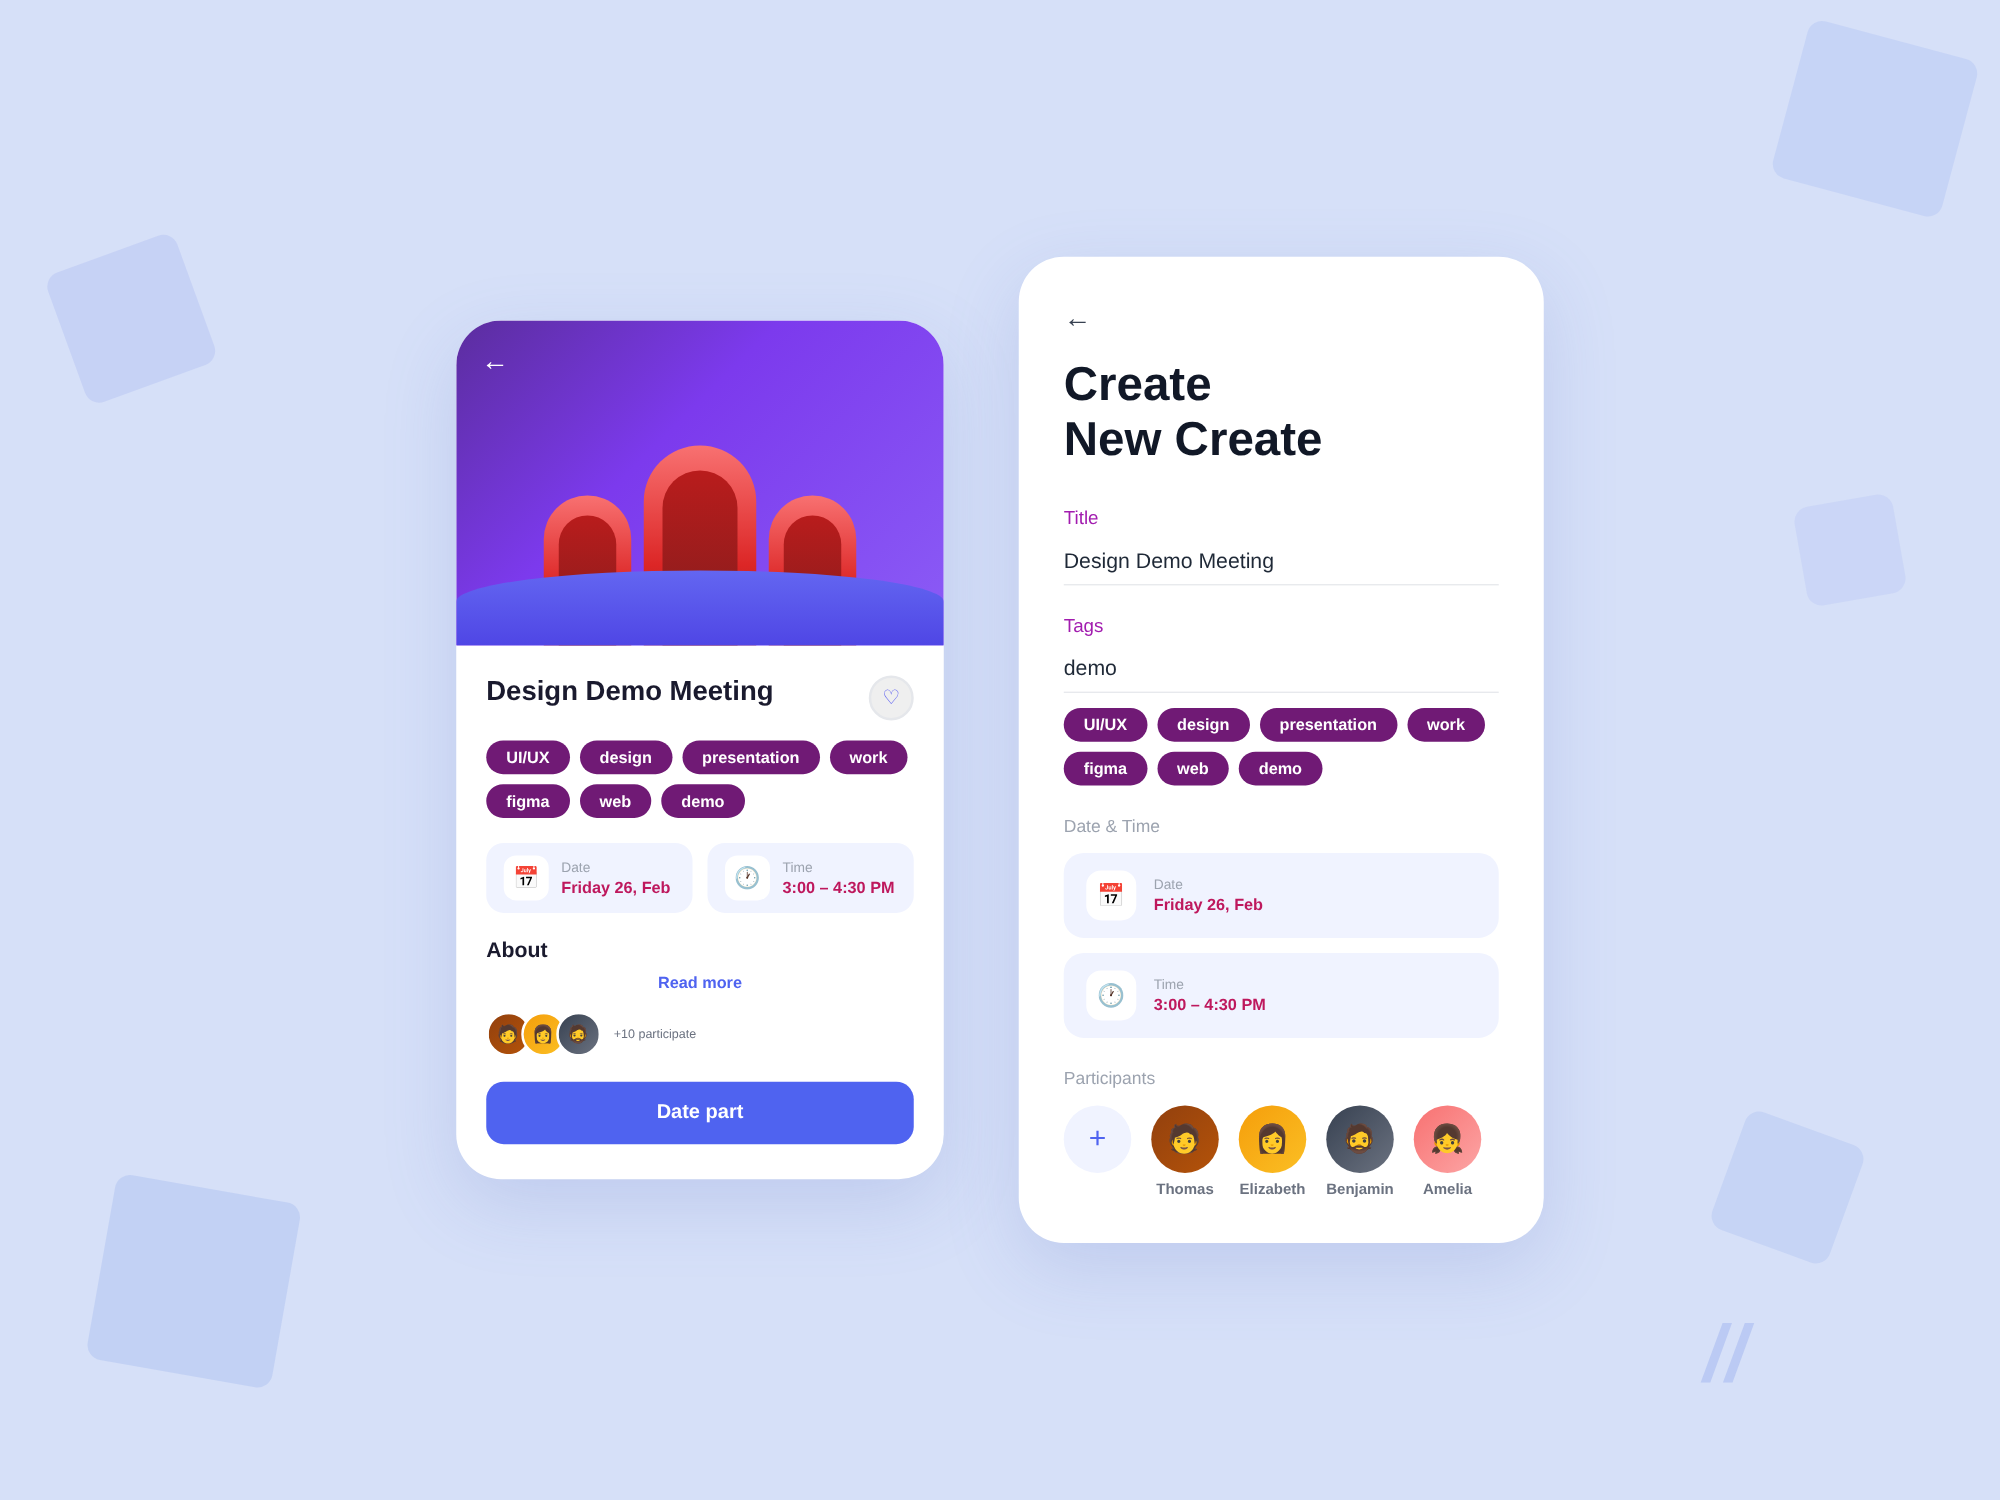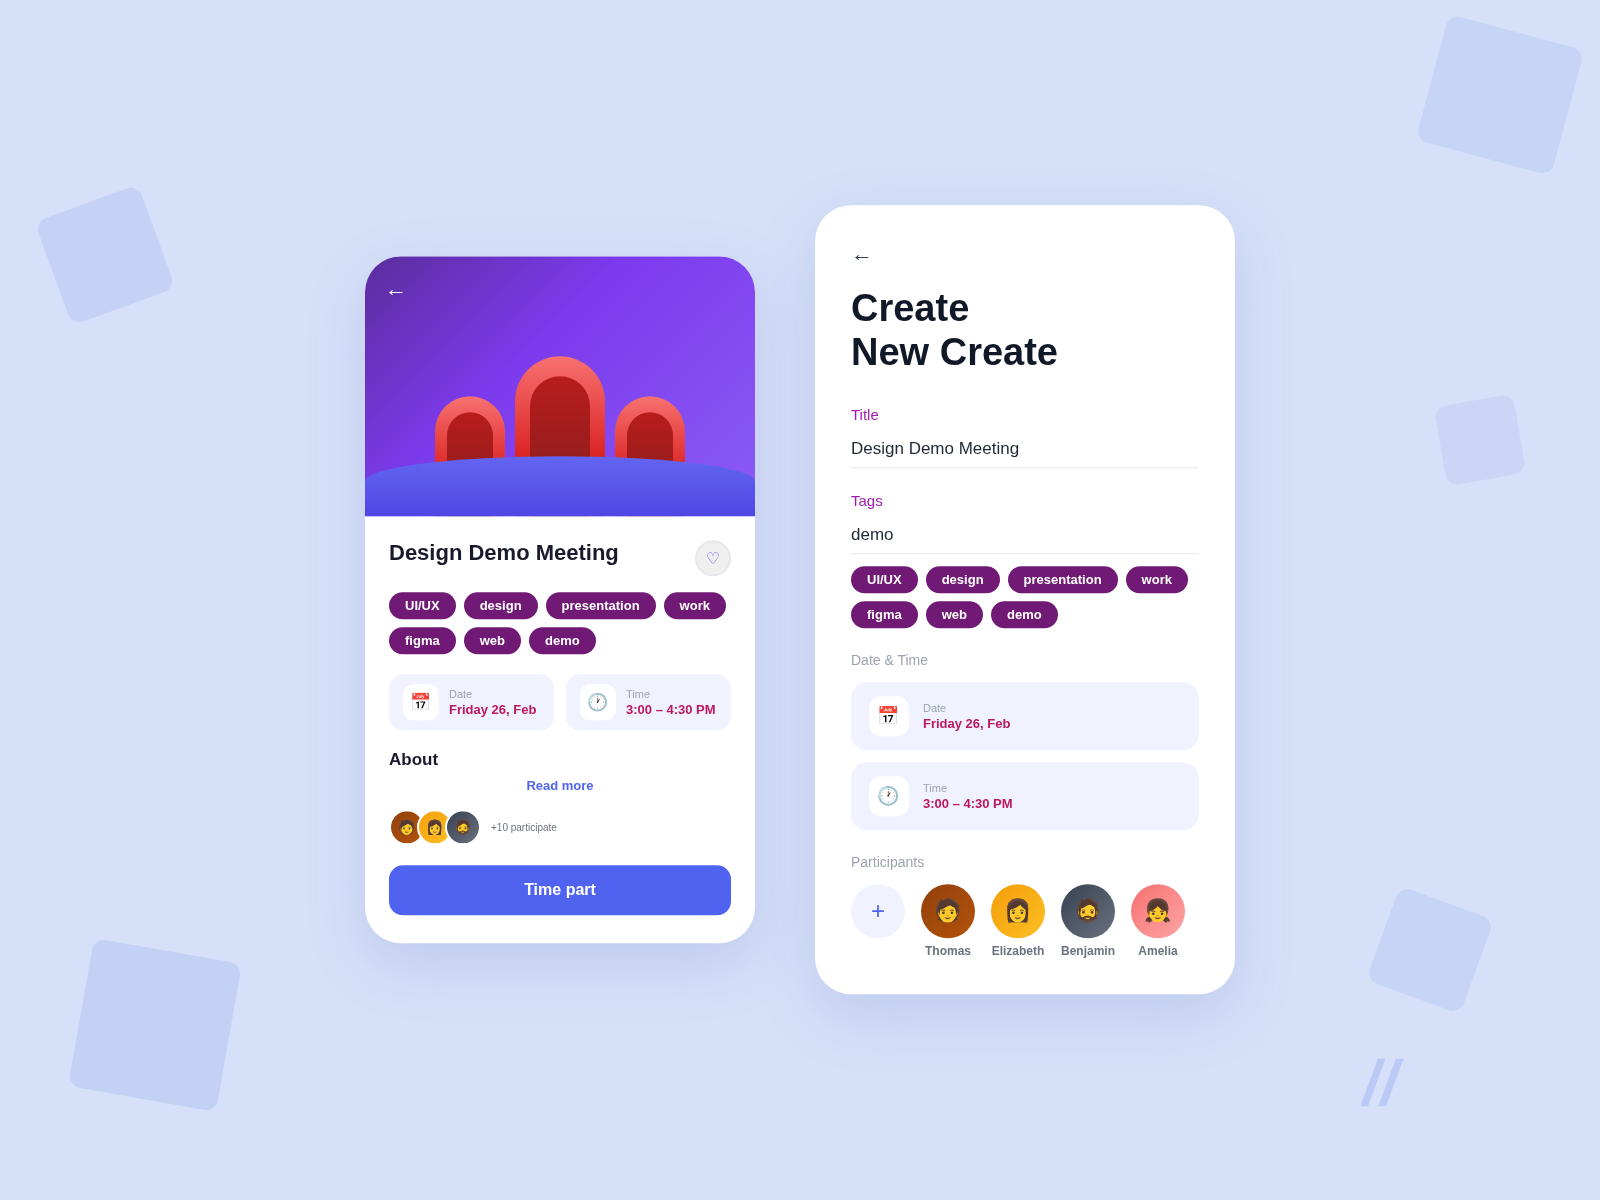--- a/index.html
+++ b/index.html
@@ -534,21 +534,21 @@
       <div class="participants-row">
         <div class="participant-avatars">
           <div class="p-avatar av-sm-1">🧑</div>
           <div class="p-avatar av-sm-2">👩</div>
           <div class="p-avatar av-sm-3">🧔</div>
         </div>
         <span class="participate-count">+10 participate</span>
       </div>
 
       
-      <button class="take-part-btn">Time part</button>
+      <button class="take-part-btn">Date part</button>
     </div>
   </div>
 
   <div class="create-card">
 
     <span class="create-back-btn">←</span>
 
     <div class="create-title">
       <span>Create</span><br>
       <span>New Create</span>

